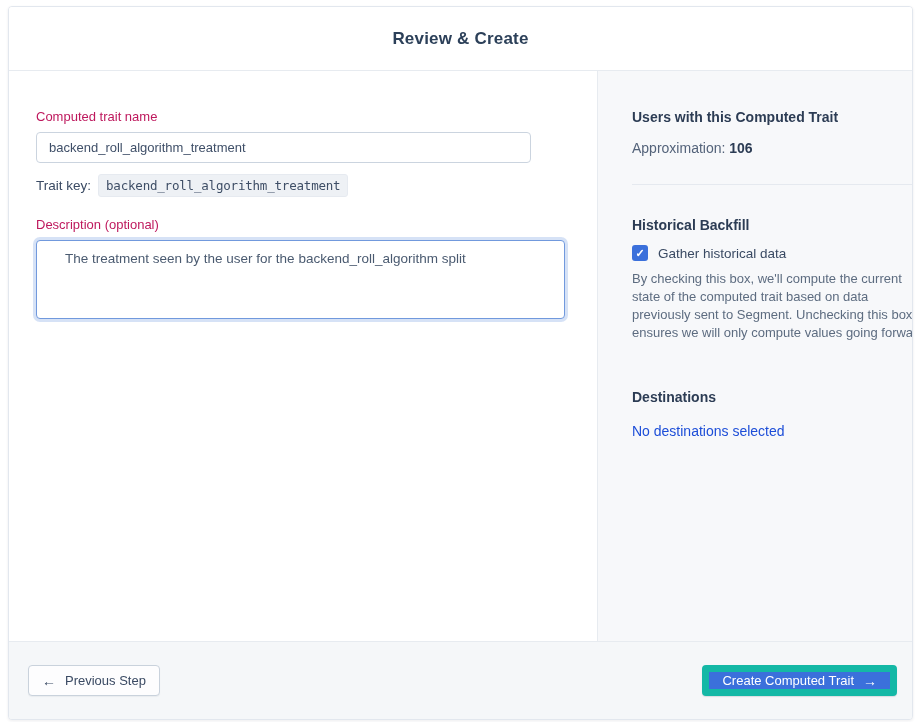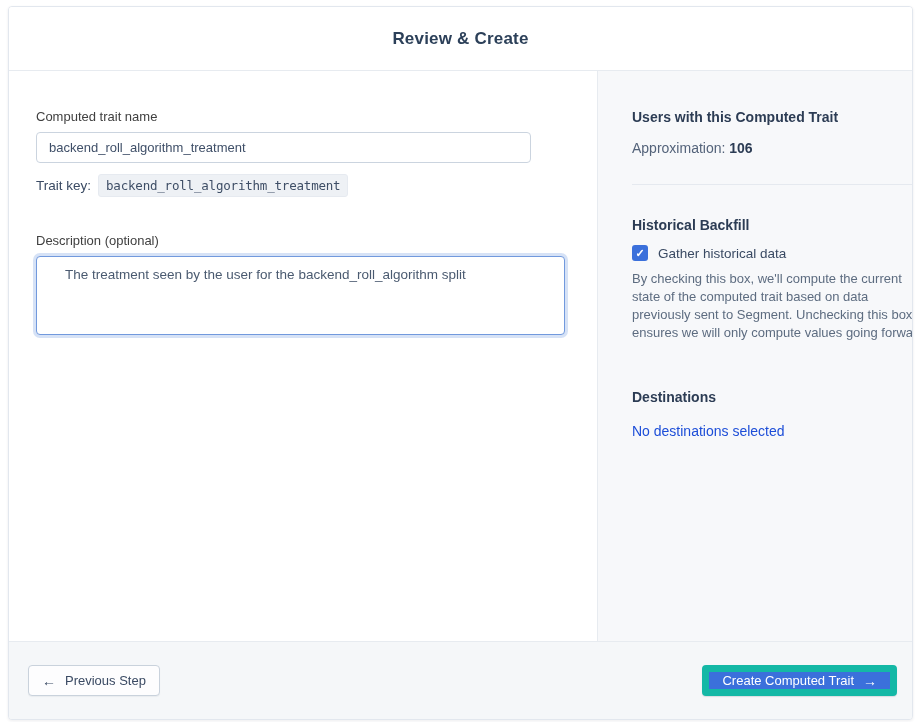--- a/index.html
+++ b/index.html
@@ -24,38 +24,38 @@
     border-bottom: 1px solid #E7EBF0;
     display: flex; align-items: center; justify-content: center;
     background: #ffffff;
   }
   .header h1 { font-size: 17px; font-weight: 700; color: #2C4059; letter-spacing: .2px; }
 
   .main { flex: 1 1 auto; display: flex; min-height: 0; }
 
   
   .form-col { flex: 1 1 auto; background: #ffffff; padding: 38px 32px 0 27px; }
-  .field-label { font-size: 13px; font-weight: 500; color: #404040; }
+  .field-label { font-size: 13px; font-weight: 500; color: #be185d; }
   .text-input {
     display: block; margin-top: 8px;
     width: 495px; height: 31px;
     border: 1px solid #CBD4DF; border-radius: 4px;
     background: #fff; padding: 0 12px;
     font-family: "Liberation Sans", sans-serif;
     font-size: 13px; color: #3F4F68; outline: none;
   }
   .trait-key-row { margin-top: 11px; display: flex; align-items: center; font-size: 13.5px; color: #3A4A63; }
   .trait-key-badge {
     margin-left: 7px;
     font-family: "DejaVu Sans Mono", monospace;
     font-size: 12.5px; color: #3E4E66;
     background: #EEF1F5; border: 1px solid #E6EAF0; border-radius: 3px;
     padding: 3px 7px; letter-spacing: -0.2px;
   }
-  .description-label { margin-top: 36px; }
+  .description-label { margin-top: 20px; }
   .textarea {
     display: block; margin-top: 8px;
     width: 529px; height: 79px;
     border: 1px solid #7199DD; border-radius: 4px;
     box-shadow: 0 0 0 3px rgba(120,158,224,0.30);
     background: #fff; padding: 9px 28px;
     font-family: Liberation Sans, sans-serif;
     font-size: 13.5px; color: #4A5A70; line-height: 18px;
     resize: none; outline: none;
   }

